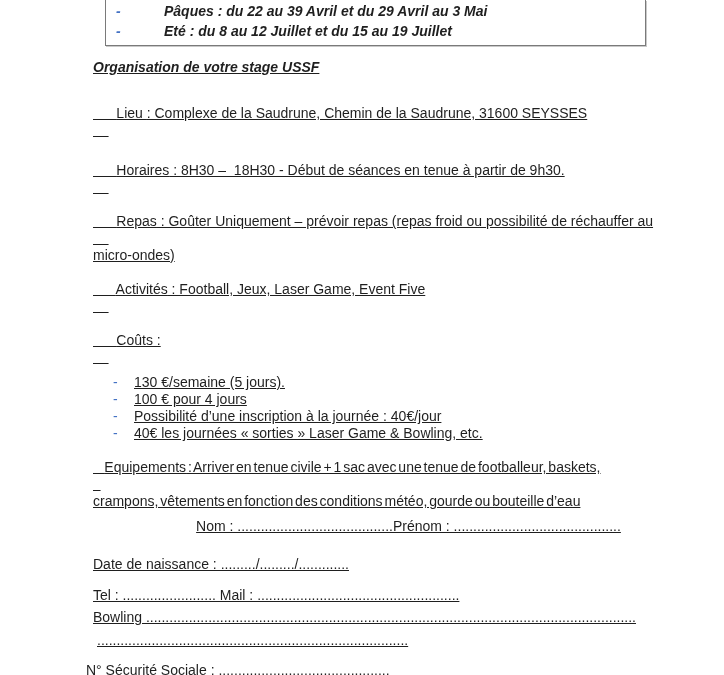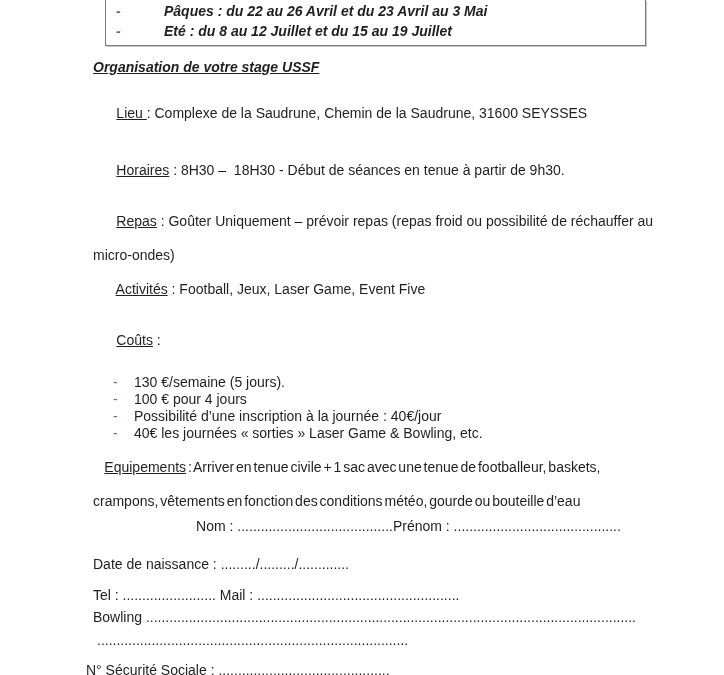--- a/index.html
+++ b/index.html
@@ -7,21 +7,21 @@
     position:relative;
     width:724px;height:675px;
     background:#ffffff;
     font-family:"Liberation Sans",sans-serif;
     font-size:14px;
     line-height:17px;
     color:#1f1f1f;
     overflow:hidden;
   }
   [data-bind]{white-space:pre;}
-  .line{white-space:pre;}
+  .line{white-space:pre;text-decoration:underline;}
 
   
   .dates-box{
     margin-left:105px;
     width:541px;
     border-left:1px solid #7a7a7a;
     border-right:1px solid #7a7a7a;
     border-bottom:1px solid #7a7a7a;
     box-shadow:1px 1px 0 #c9c9c9;
     padding:1px 0 4px 10px;
@@ -55,21 +55,21 @@
   .ssn{margin-top:13px;margin-left:-7px;}
 </style>
 </head>
 <body>
 
 <div class="page">
 
   <div class="dates-box">
     <div class="box-row">
       <span class="box-dash" data-bind="dates_box.bullet">-</span>
-      <span data-bind="dates_box.items.0">Pâques : du 22 au 26 Avril et du 23 Avril au 3 Mai</span>
+      <span data-bind="dates_box.items.0">Pâques : du 22 au 39 Avril et du 29 Avril au 3 Mai</span>
     </div>
     <div class="box-row">
       <span class="box-dash" data-bind="dates_box.bullet">-</span>
       <span data-bind="dates_box.items.1">Eté : du 8 au 12 Juillet et du 15 au 19 Juillet</span>
     </div>
   </div>
 
   <div class="content">
 
     <div class="title line" data-bind="org.title">Organisation de votre stage USSF</div>

